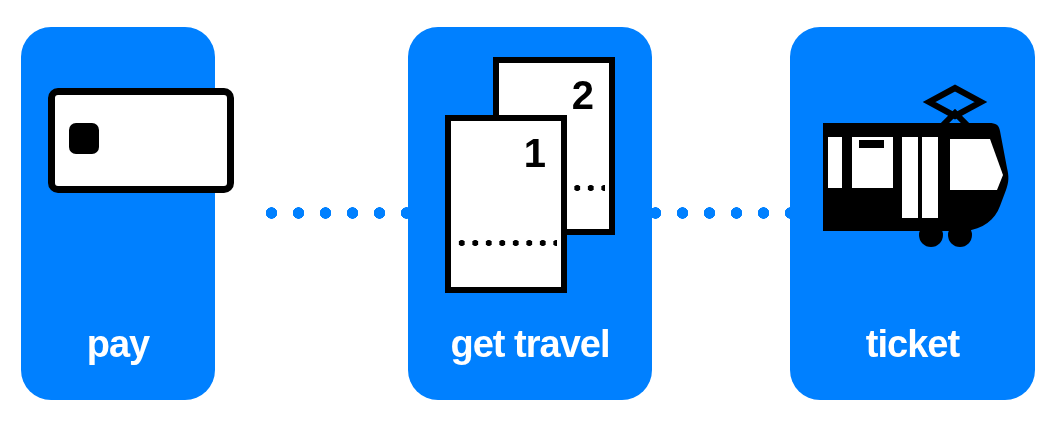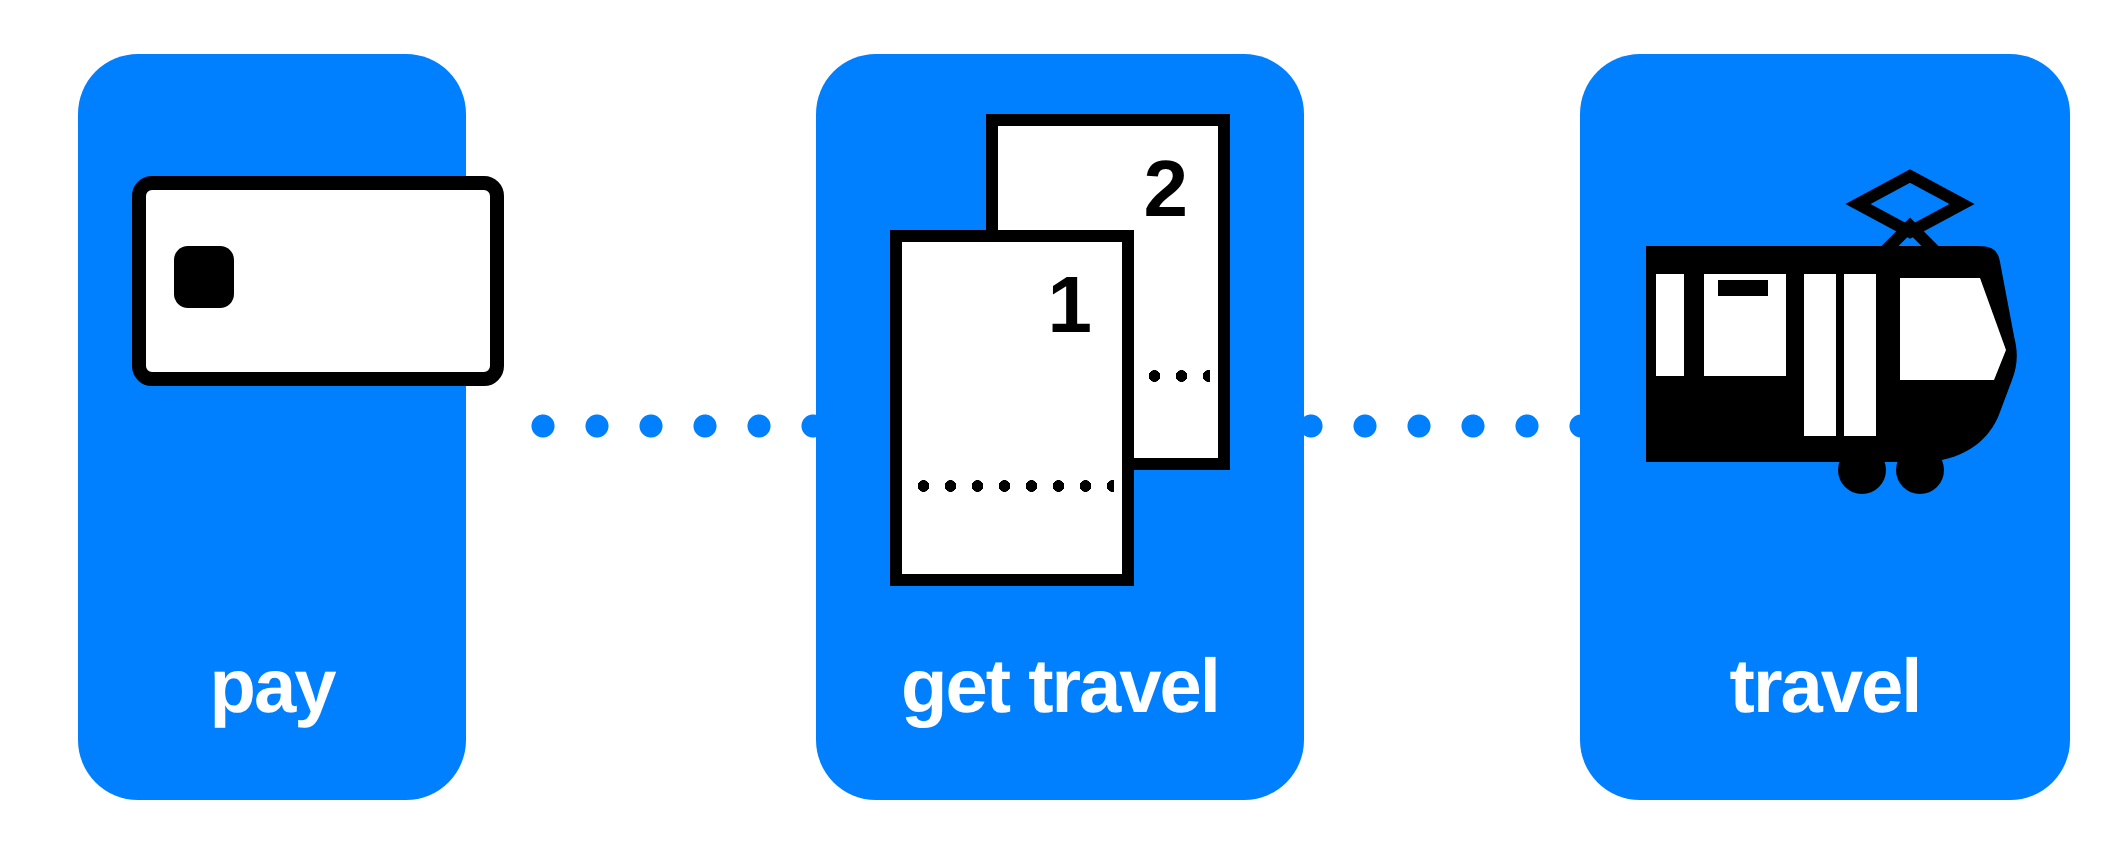--- a/index.html
+++ b/index.html
@@ -28,21 +28,21 @@
 
   
   .card {
     position: absolute;
     top: 27px;
     height: 373px;
     background: #0080ff;
     border-radius: 30px;
     z-index: 1;
   }
-  #card-pay    { left: 39px;  width: 194px; }
+  #card-pay    { left: 21px;  width: 194px; }
   #card-ticket { left: 408px; width: 244px; }
   #card-travel { left: 790px; width: 245px; }
 
   .label {
     position: absolute;
     left: 0; right: 0;
     top: 296px;
     text-align: center;
     color: #ffffff;
     font-size: 38px;
@@ -149,16 +149,16 @@
 
       <rect x="13" y="59" width="14" height="51" fill="#ffffff"></rect>
       <rect x="37" y="59" width="41" height="51" fill="#ffffff"></rect>
       <rect x="87" y="59" width="16" height="81" fill="#ffffff"></rect>
       <rect x="107" y="59" width="16" height="81" fill="#ffffff"></rect>
 
       <polygon points="135,61 175,61 188,97 182,112 135,112" fill="#ffffff"></polygon>
 
       <rect x="44" y="62" width="25" height="8" fill="#000000"></rect>
     </svg>
-    <div class="label">travel</div>
+    <div class="label">ticket</div>
   </div>
 
 </div>
 
 </body></html>

